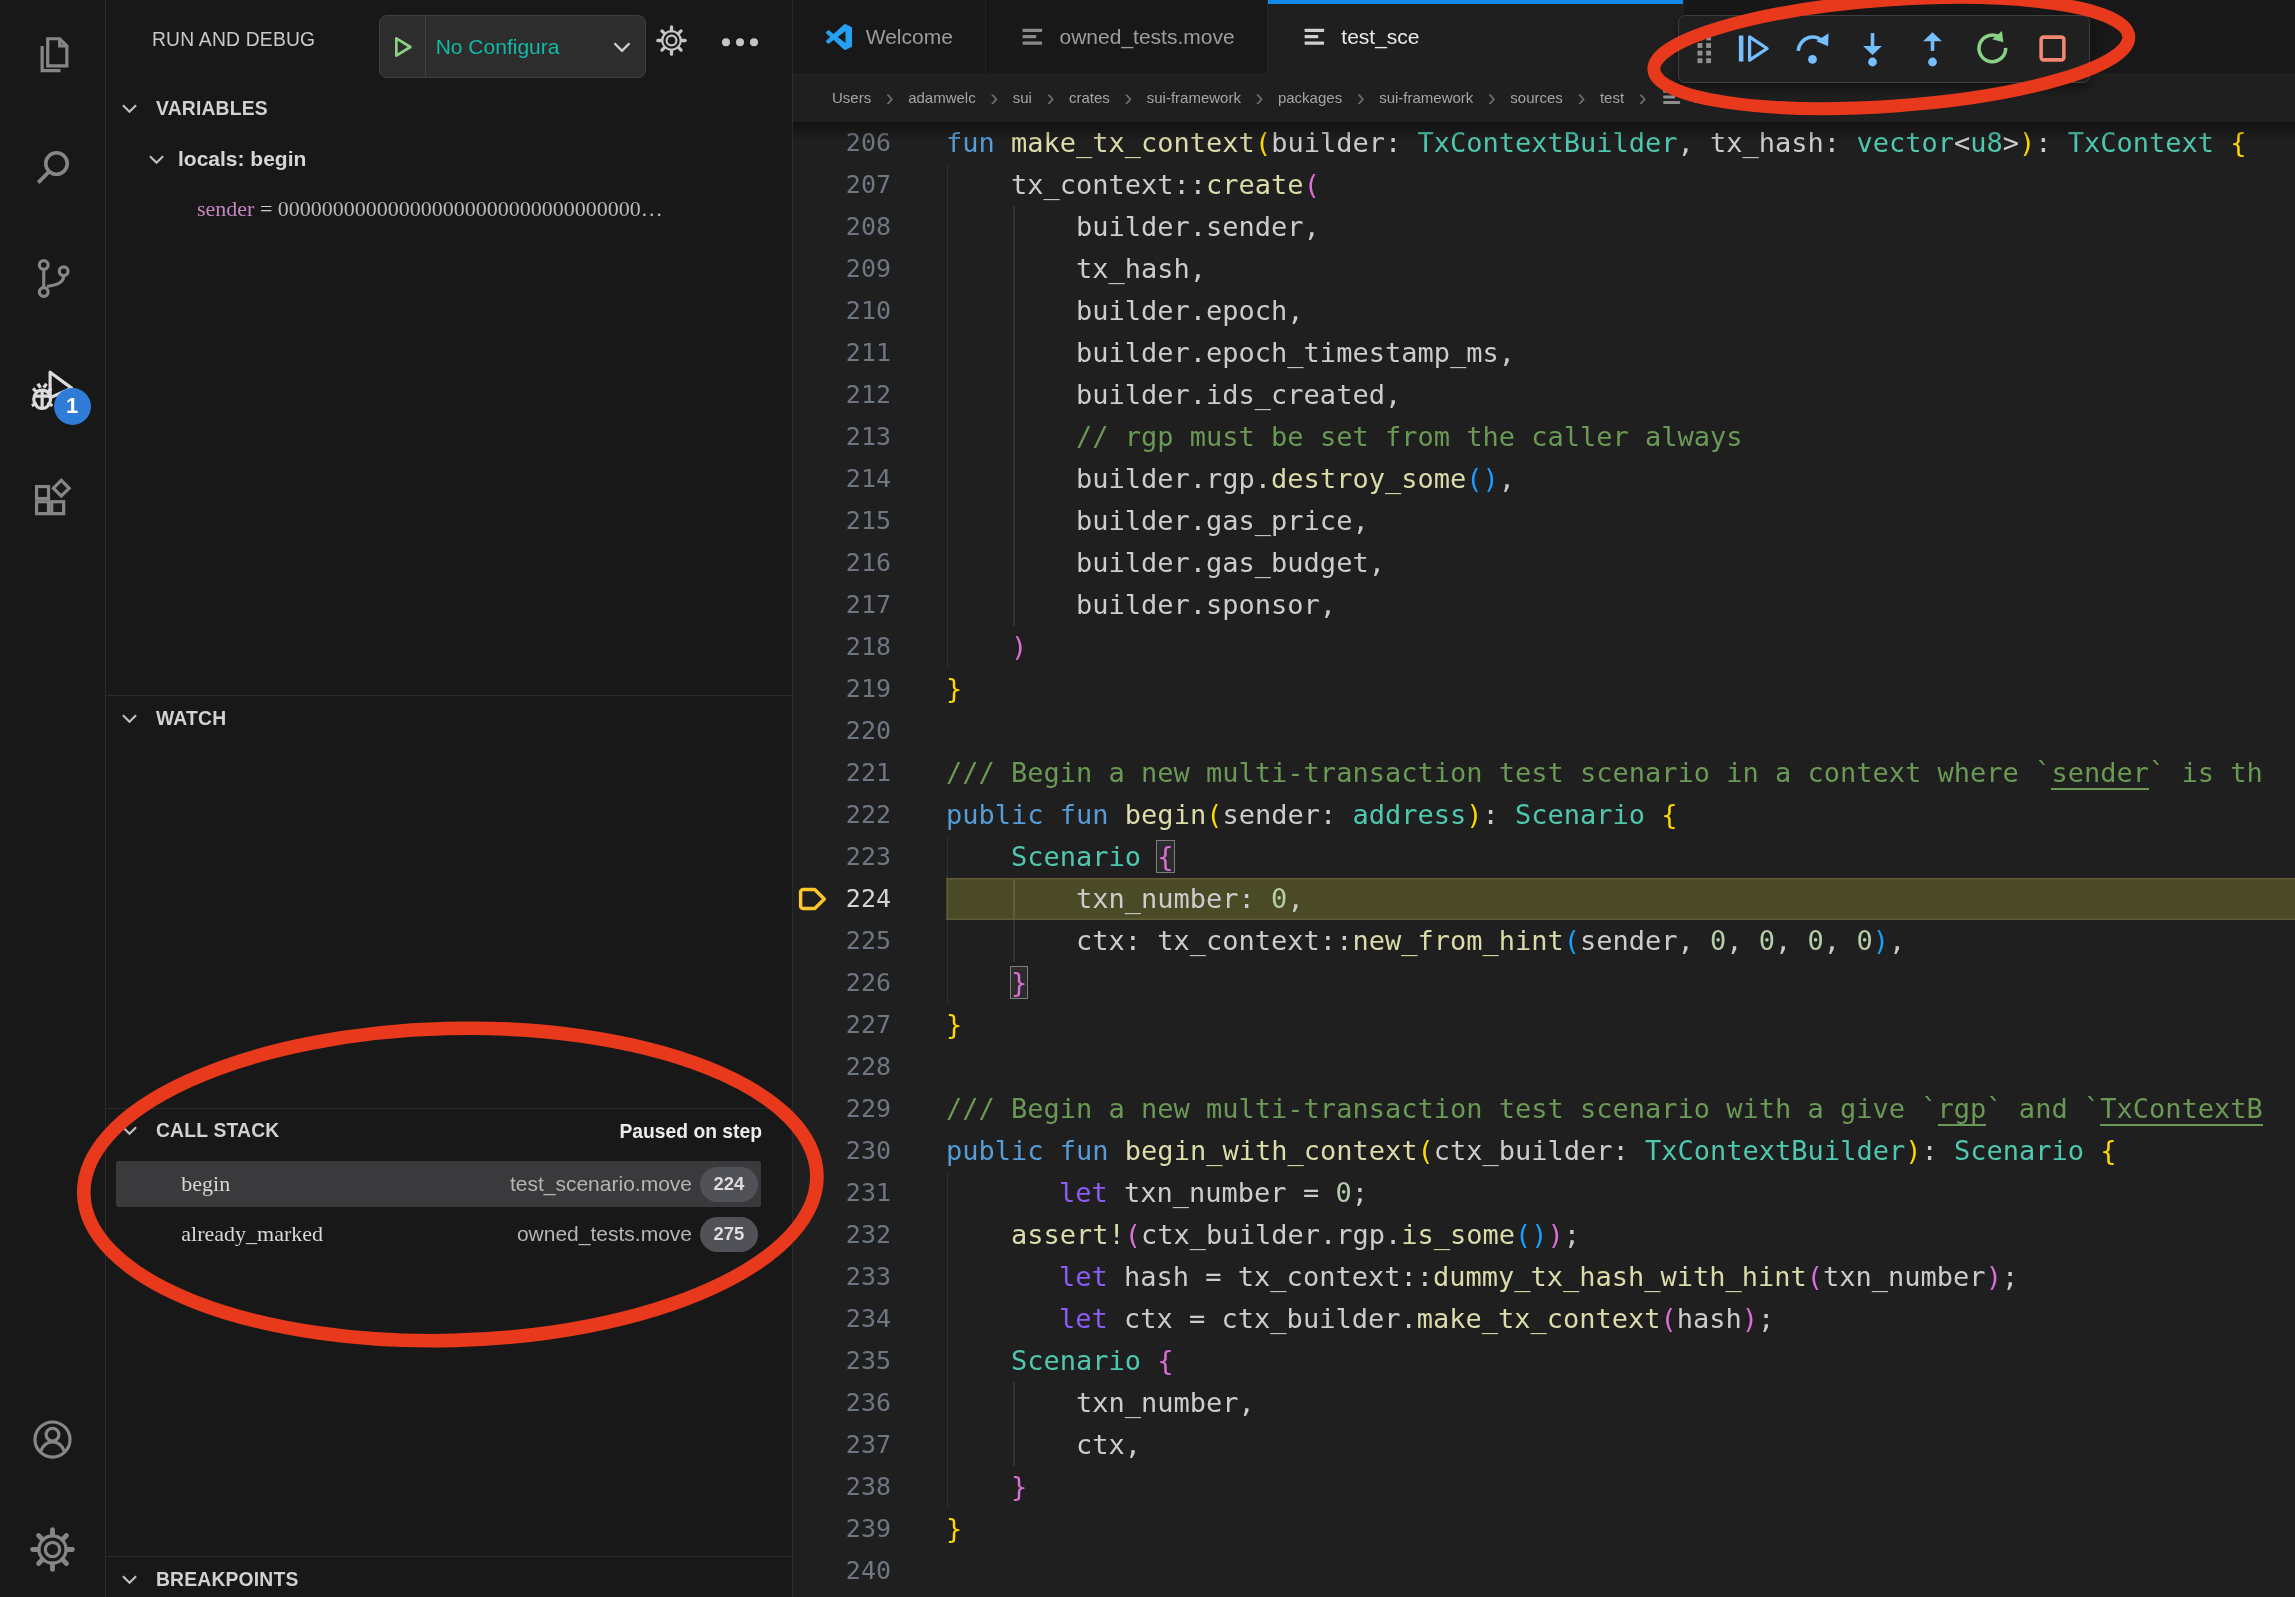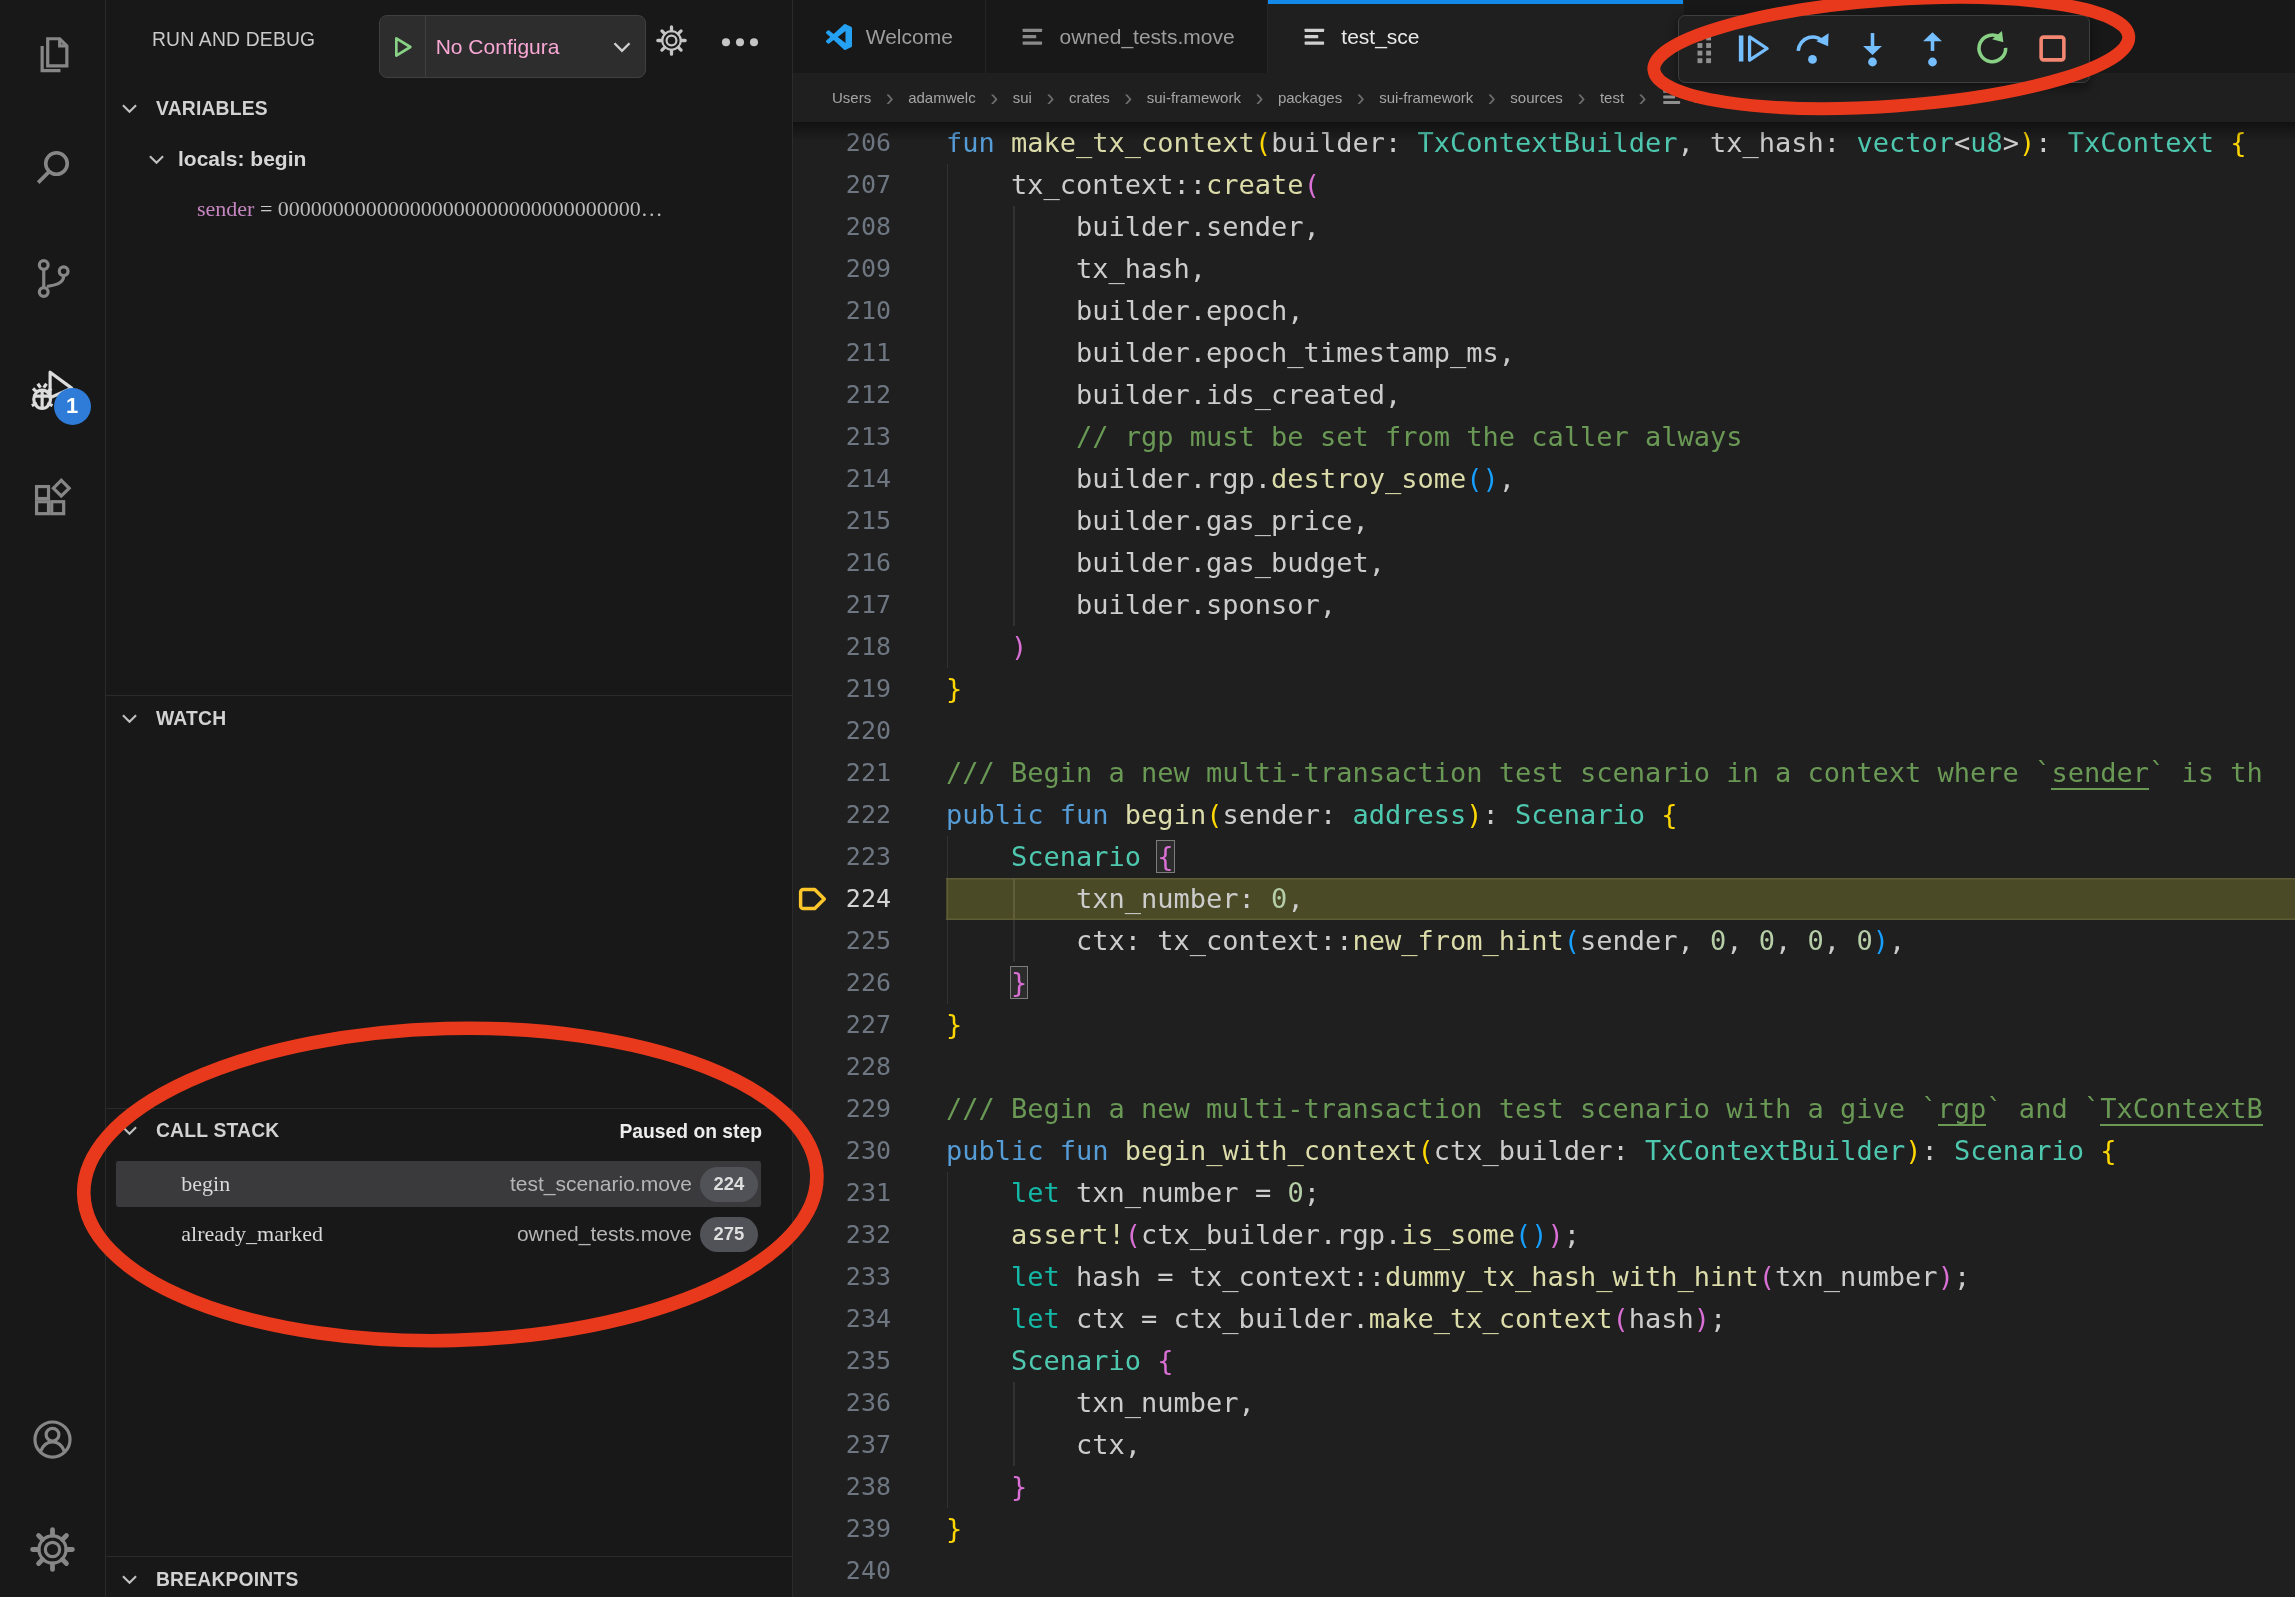--- a/index.html
+++ b/index.html
@@ -14,21 +14,21 @@
   .act-item.active{color:#dcdcdc;}
   .act-badge{position:absolute;left:27px;top:22.5px;width:37px;height:37px;border-radius:50%;background:#2f7bd8;color:#fff;font-size:22px;font-weight:700;display:flex;align-items:center;justify-content:center;}
 
   
   .sidebar{position:absolute;left:105px;top:0;width:687px;height:1597px;background:#181818;border-right:0.8px solid #2b2b2b;z-index:4;}
   .sb-titlebar{position:absolute;left:0;top:0;width:100%;height:80px;}
   .sb-title{position:absolute;left:47px;top:0;line-height:80px;font-size:19.3px;color:#c9c9c9;letter-spacing:0.2px;}
   .runconfig{position:absolute;left:274px;top:15.3px;width:265px;height:61px;background:#2d2d2e;border:0.8px solid #404040;border-radius:8px;display:flex;align-items:center;cursor:pointer;}
   .runconfig .playbox{width:45px;height:100%;display:flex;align-items:center;justify-content:center;border-right:0.8px solid #404040;}
   .runconfig .playbox svg{width:24px;height:24px;}
-  .runconfig .rc-label{flex:1;padding:0 3.2px 0 9.7px;font-size:21px;color:#f9a8d4;white-space:nowrap;overflow:hidden;}
+  .runconfig .rc-label{flex:1;padding:0 3.2px 0 9.7px;font-size:21px;color:#14b8a6;white-space:nowrap;overflow:hidden;}
   .runconfig .rc-chev{width:27px;color:#cfcfcf;margin-right:8px;}
   .runconfig .rc-chev svg{width:24px;height:24px;}
   .sb-gear{position:absolute;left:549px;top:23px;width:35px;height:35px;color:#c5c5c5;cursor:pointer;}
   .sb-gear svg{width:35px;height:35px;}
   .sb-dots{position:absolute;left:614px;top:35px;width:42px;height:14.5px;color:#c5c5c5;cursor:pointer;}
   .sb-dots svg{width:42px;height:14.5px;}
 
   .sec-head{position:absolute;left:0;width:100%;height:43px;cursor:pointer;}
   .sec-head .chev{position:absolute;left:13.7px;top:11.3px;width:21px;height:21px;color:#c0c0c0;}
   .sec-head .chev svg{width:21px;height:21px;}
@@ -73,21 +73,21 @@
   .line{display:flex;height:42px;}
   .glyph{width:44px;flex:none;position:relative;cursor:pointer;}
   .glyph svg{position:absolute;left:4.8px;top:8px;width:34px;height:26px;}
   .lnum{width:55px;flex:none;text-align:right;font-family:"DejaVu Sans Mono",monospace;font-size:25px;line-height:42px;color:#6e7681;cursor:pointer;}
   .ltext{margin-left:55px;flex:1;position:relative;font-family:"DejaVu Sans Mono",monospace;font-size:27px;line-height:42px;white-space:pre;color:#cccccc;}
   .line.hl .ltext{background:#4a4a27;box-shadow:inset 0 1.6px 0 #5e5c35,inset 0 -1.6px 0 #5e5c35;}
   .line.hl .lnum{color:#d4d4d4;}
   .ig{position:absolute;top:0;bottom:0;width:1.6px;background:#313131;}
   .line.hl .ig{background:#605d39;}
   .tk-kw{color:#569cd6;}
-  .tk-kw2{color:#14b8a6;}
+  .tk-kw2{color:#8b5cf6;margin-left:48px;}
   .tk-fn{color:#dcdcaa;}
   .tk-ty{color:#4ec9b0;}
   .tk-cm{color:#6a9955;}
   .tk-cmu{color:#6a9955;border-bottom:2.4px solid #6a9955;}
   .tk-num{color:#b5cea8;}
   .tk-pl{color:#cccccc;}
   .tk-b1{color:#ffd700;}
   .tk-b2{color:#da70d6;}
   .tk-b3{color:#179fff;}
   .tk-b2m{color:#da70d6;outline:1.6px solid #7d7d7d;background:rgba(130,130,130,.14);}

